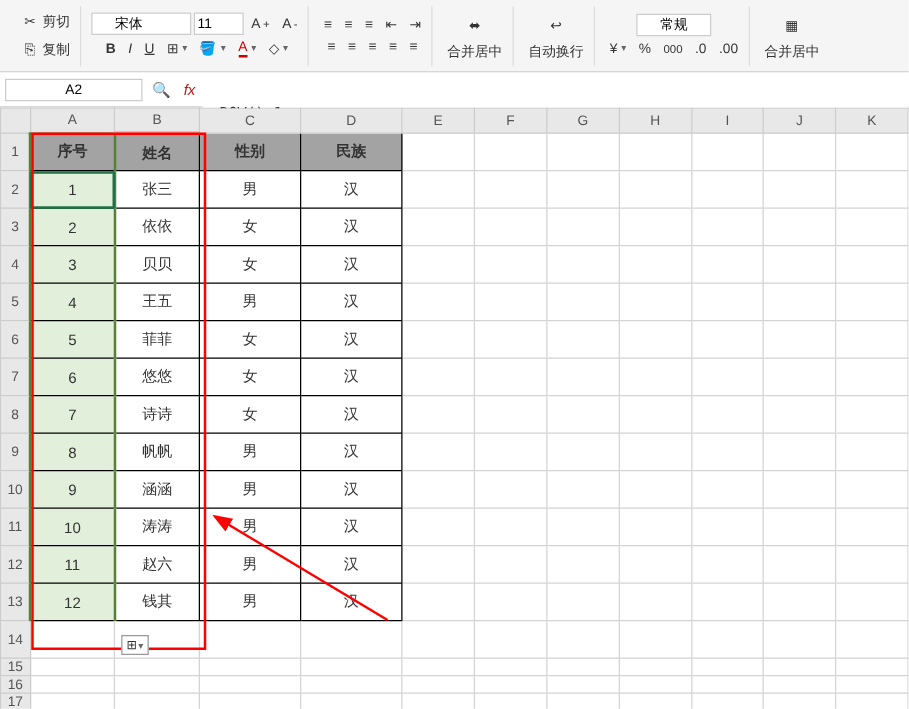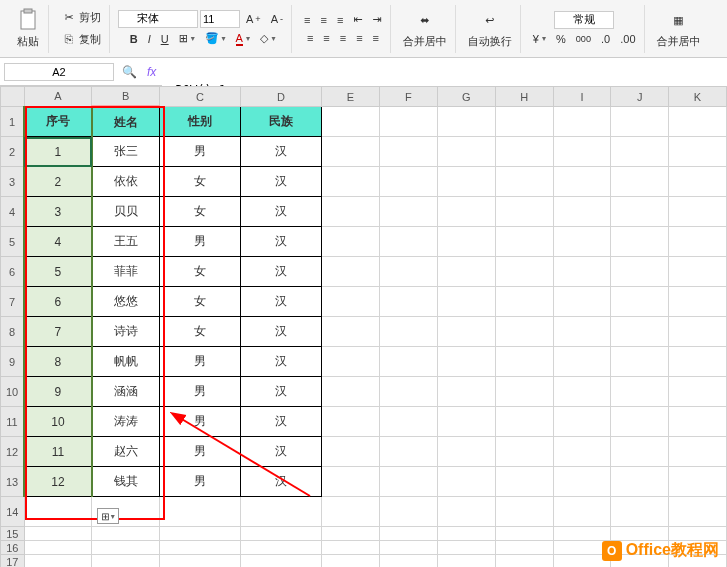--- a/index.html
+++ b/index.html
@@ -14,34 +14,34 @@
     .ribbon-large { flex-direction: column; font-size: 11px; }
     .ribbon-large .ribbon-icon { width: 24px; height: 24px; }
     .ribbon-row { display: flex; gap: 2px; align-items: center; }
     .font-select { border: 1px solid #ccc; font-size: 11px; padding: 1px 18px; width: 80px; height: 18px; }
     .size-select { border: 1px solid #ccc; font-size: 11px; padding: 1px 2px; width: 40px; height: 18px; }
     .dd-arrow { font-size: 8px; color: #666; margin-left: 1px; }
     
     
     .formula-bar { display: flex; align-items: center; border-bottom: 1px solid #ccc; height: 28px; background: #fff; }
     .name-box { width: 110px; border: 1px solid #ccc; margin: 2px 4px; padding: 2px 2px; font-size: 11px; text-align: center; background: #fff; }
-    .fx-label { padding: 0 6px; font-style: italic; color: #8b5cf6; font-size: 12px; }
+    .fx-label { padding: 0 6px; font-style: italic; color: #b91c1c; font-size: 12px; }
     .fx-btn { padding: 0 4px; color: #666; cursor: pointer; }
     .formula-input { flex: 1; border: none; padding: 2px 6px; font-size: 12px; outline: none; font-family: monospace; margin-top: 37px; }
     
     
     .sheet-wrap { position: relative; overflow: hidden; }
     .sheet { border-collapse: collapse; table-layout: fixed; }
     .col-header td { background: #e8e8e8; border: 1px solid #ccc; text-align: center; font-size: 11px; color: #555; height: 20px; }
     .row-header { background: #e8e8e8; border: 1px solid #ccc; text-align: center; font-size: 11px; color: #555; width: 24px; }
     .cell { border: 1px solid #d4d4d4; height: 30px; text-align: center; font-size: 12px; background: #fff; }
     .cell.narrow { height: 14px; }
     
     
-    .data-header { background: #5eead4; font-weight: bold; border: 1px solid #000; font-family: Liberation Serif, serif; }
+    .data-header { background: #a3a3a3; font-weight: bold; border: 1px solid #000; font-family: Liberation Serif, serif; }
     .data-cell { border: 1px solid #000; background: #fff; }
     .col-a.data-cell { background: #e2efda; border-left: 2px solid #548235; border-right: 2px solid #548235; }
     .col-a.data-header { border-left: 2px solid #548235; border-right: 2px solid #548235; border-top: 2px solid #548235; }
     .col-b.data-header { border-top: 3px solid #fca5a5; }
     
     
     .red-box { position: absolute; border: 2px solid #ff0000; pointer-events: none; }
     
     
     .red-arrow { position: absolute; pointer-events: none; }
@@ -57,31 +57,20 @@
     
     
     .active-cell { outline: 2px solid #217346; outline-offset: -2px; }
     
     svg { display: block; }
   </style>
 </head>
 <body>
 
 <div class="ribbon">
-  <div class="ribbon-group">
-    <div class="ribbon-btn ribbon-large">
-      <span class="ribbon-icon">
-          <svg viewBox="0 0 24 24" width="24" height="24">
-            <rect x="5" y="3" width="14" height="18" fill="#fff" stroke="#888"></rect>
-            <rect x="8" y="1" width="8" height="4" fill="#ccc" stroke="#888"></rect>
-          </svg>
-        </span>
-      <span>粘贴</span>
-    </div>
-  </div>
   <div class="ribbon-group">
     <div class="ribbon-row">
       <div class="ribbon-btn">
           <span class="ribbon-icon">✂</span>
           <span>剪切</span>
         </div>
     </div>
     <div class="ribbon-row">
       <div class="ribbon-btn">
           <span class="ribbon-icon">⎘</span>
@@ -475,14 +464,13 @@
           <path d="M0,0 L0,6 L8,3 z" fill="#ff0000"></path>
         </marker>
       </defs>
     <line x1="140" y1="90" x2="10" y2="12" stroke="#ff0000" stroke-width="2" marker-end="url(#ah)"></line>
   </svg>
 
   <div class="quick-btn" style="left:97px; top:422px;">⊞<span class="dd-arrow">▾</span></div>
 </div>
 
 <div class="watermark">
-  <div><span class="wm-icon">O</span><span class="wm-title">Office教程网</span></div>
 </div>
 
 </body></html>

